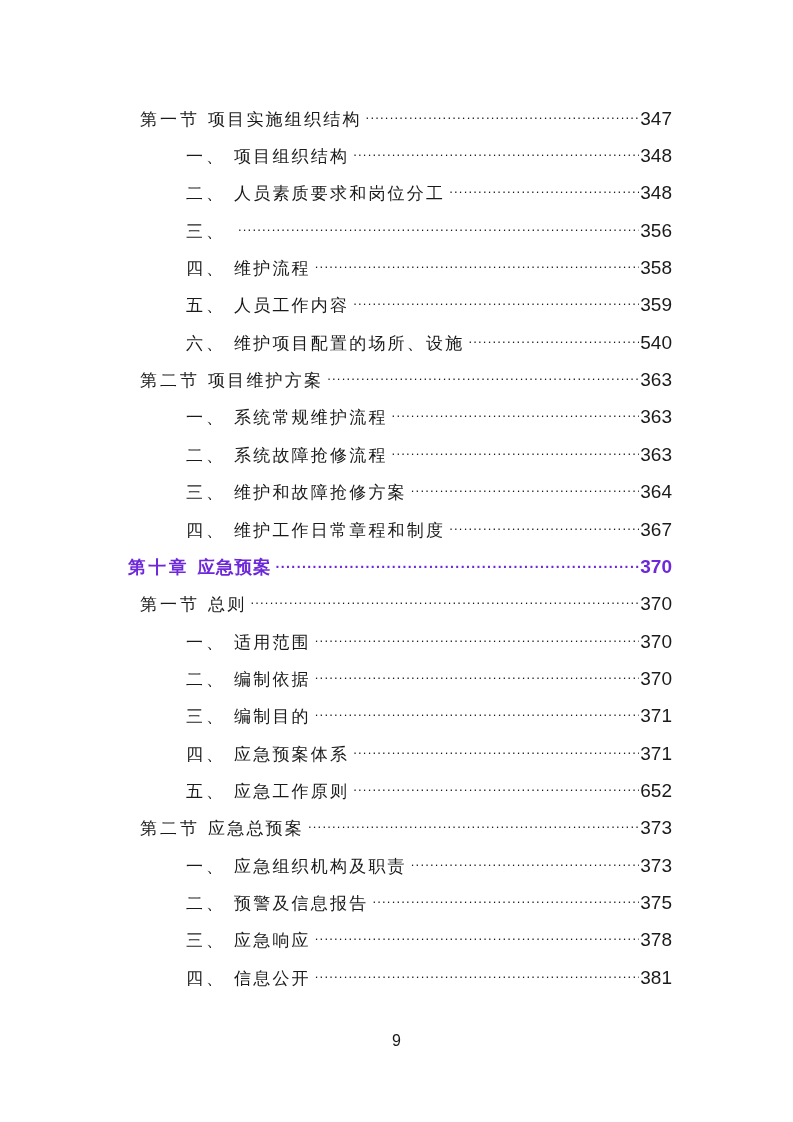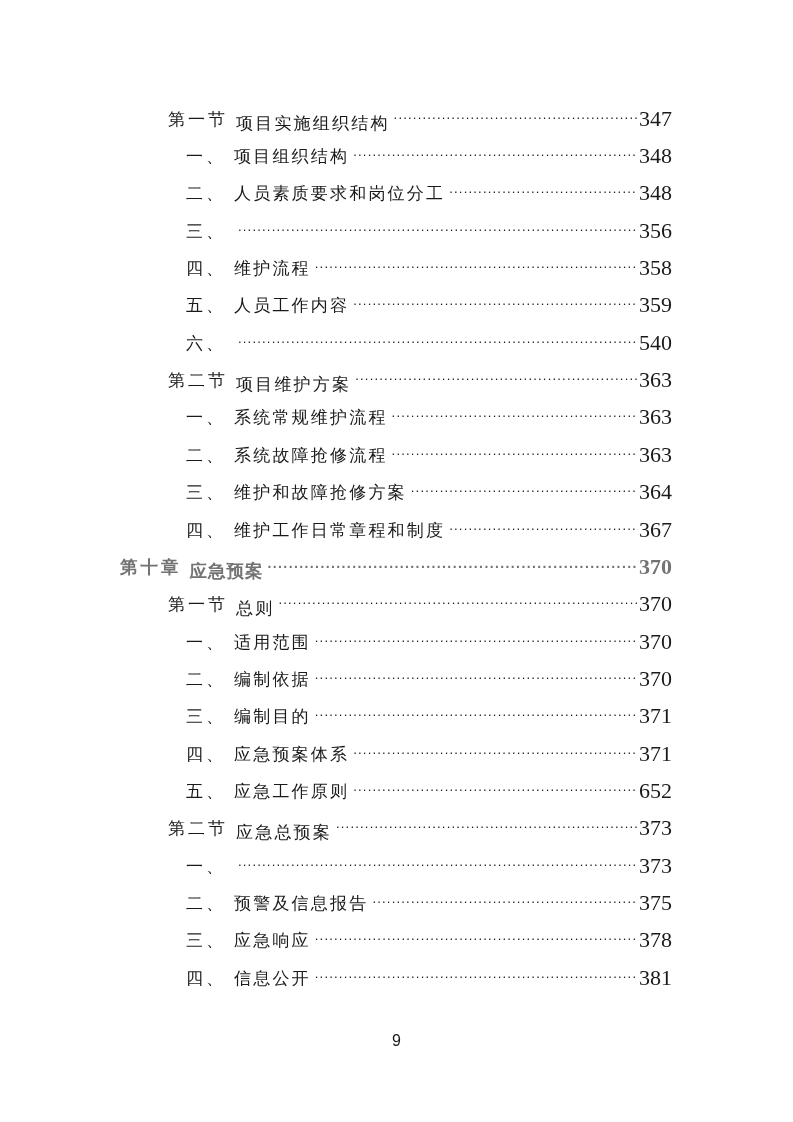--- a/index.html
+++ b/index.html
@@ -1,31 +1,31 @@
 <!DOCTYPE html>
 <html><head>
 <meta charset="utf-8">
 <style>
   html, body { margin: 0; padding: 0; background: #ffffff; }
   body { width: 793px; height: 1122px; position: relative; overflow: hidden;
          font-family: "DejaVu Sans", "Liberation Sans", sans-serif; color: #1a1a1a; }
   .toc { position: absolute; left: 0; top: 106px; width: 793px; }
   .row { position: absolute; height: 26px; display: flex; align-items: flex-end;
          font-size: 17px; line-height: 26px; right: 121px; }
-  .row.lvl0 { left: 120px; font-weight: bold; font-size: 17.5px; color: #737373; align-items: center; }
-  .row.lvl1 { left: 168px; align-items: center; }
+  .row.lvl0 { left: 128px; font-weight: bold; font-size: 17.5px; color: #6d28d9; }
+  .row.lvl1 { left: 140px; }
   .row.lvl2 { left: 186px; }
   .row .num { white-space: pre; letter-spacing: 3px; }
   .row .title { white-space: pre; letter-spacing: 2.2px; margin-top: 8px; }
   .row.lvl0 .title { letter-spacing: 1px; }
   .row .gap { display: inline-block; width: 8px; }
   .row .leader { flex: 1; overflow: hidden; white-space: nowrap; margin: 0 1px 0 4px;
                  letter-spacing: 1.2px; font-family: "Liberation Sans", sans-serif; font-size: 13px; position: relative; top: -4px; }
   .row.lvl0 .leader { letter-spacing: 1.4px; font-weight: bold; font-size: 14px; }
-  .row .page { font-family: Liberation Serif, serif; font-size: 22px; white-space: nowrap; }
+  .row .page { font-family: Liberation Sans, sans-serif; font-size: 19px; white-space: nowrap; }
   .row.lvl0 .page { font-weight: bold; }
   .footer { position: absolute; top: 1032px; left: 0; width: 793px; text-align: center;
             font-family: "Liberation Sans", sans-serif; font-size: 16px; }
 </style>
 </head>
 <body>
 
 <div class="toc">
   <div class="row lvl1" style="top:0px">
       <span class="num">第一节</span>
@@ -64,20 +64,21 @@
   <div class="row lvl2" style="top:186px">
       <span class="num">五、</span>
       <span class="gap"></span>
       <span class="title">人员工作内容</span>
       <span class="leader">............................................................................................................</span>
       <span class="page">359</span>
     </div>
   <div class="row lvl2" style="top:224px">
       <span class="num">六、</span>
       <span class="gap"></span>
+      <span class="title">维护项目配置的场所、设施</span>
       <span class="leader">............................................................................................................</span>
       <span class="page">540</span>
     </div>
   <div class="row lvl1" style="top:261px">
       <span class="num">第二节</span>
       <span class="gap"></span>
       <span class="title">项目维护方案</span>
       <span class="leader">............................................................................................................</span>
       <span class="page">363</span>
     </div>
@@ -161,20 +162,21 @@
   <div class="row lvl1" style="top:709px">
       <span class="num">第二节</span>
       <span class="gap"></span>
       <span class="title">应急总预案</span>
       <span class="leader">............................................................................................................</span>
       <span class="page">373</span>
     </div>
   <div class="row lvl2" style="top:747px">
       <span class="num">一、</span>
       <span class="gap"></span>
+      <span class="title">应急组织机构及职责</span>
       <span class="leader">............................................................................................................</span>
       <span class="page">373</span>
     </div>
   <div class="row lvl2" style="top:784px">
       <span class="num">二、</span>
       <span class="gap"></span>
       <span class="title">预警及信息报告</span>
       <span class="leader">............................................................................................................</span>
       <span class="page">375</span>
     </div>

